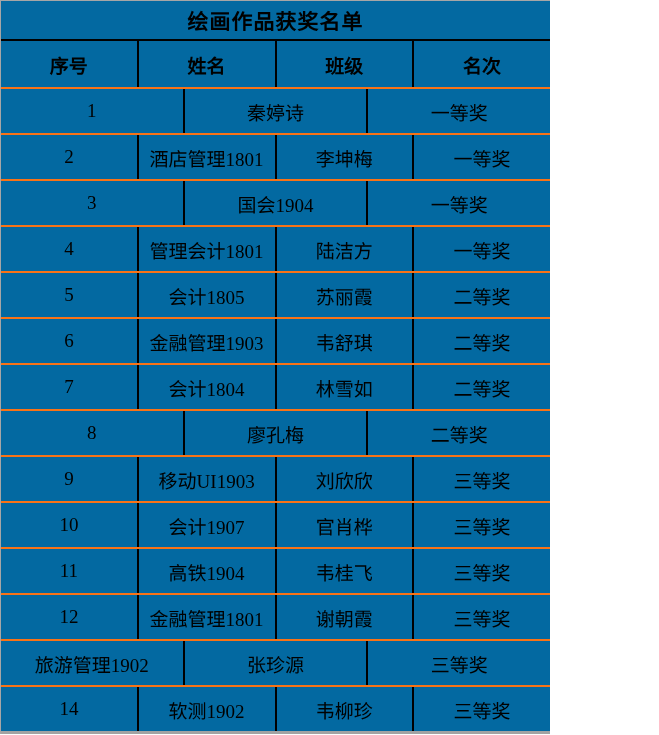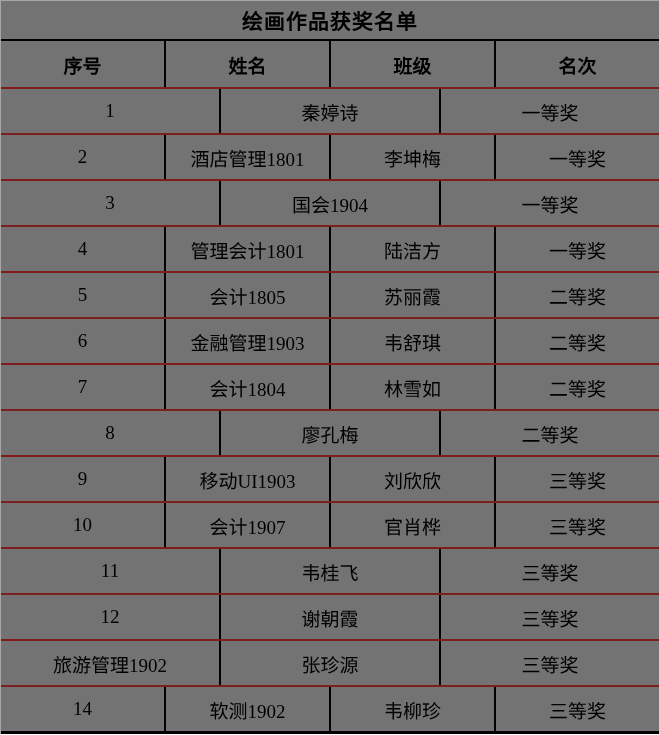--- a/index.html
+++ b/index.html
@@ -6,47 +6,47 @@
     margin: 0;
     padding: 0;
     background: #ffffff;
     width: 659px;
     height: 735px;
     overflow: hidden;
     font-family: "Liberation Serif", "DejaVu Serif", serif;
     color: #000000;
   }
   .sheet {
-    width: 659px;
+    width: 550px;
     box-sizing: border-box;
     border-top: 1px solid #a6a6a6;
     border-left: 1px solid #a6a6a6;
-    background: #737373;
+    background: #0369a1;
   }
   .title-row {
     height: 38px;
     border-bottom: 2px solid #000000;
     display: flex;
     align-items: center;
     justify-content: center;
     font-size: 21px;
     font-weight: bold;
     letter-spacing: 1px;
   }
   .row {
     display: flex;
     height: 44px;
-    border-bottom: 2px solid #7f1d1d;
+    border-bottom: 2px solid #f97316;
   }
   .row.header-row {
     height: 46px;
     font-weight: bold;
   }
   .row.last-row {
-    border-bottom: 3px solid #000000;
+    border-bottom: 3px solid #a3a3a3;
   }
   .cell {
     flex: 1 1 0;
     display: flex;
     align-items: center;
     justify-content: center;
     font-size: 19px;
     border-right: 2px solid #000000;
     overflow: hidden;
     white-space: nowrap;
@@ -131,26 +131,28 @@
 
   <div class="row">
     <div class="cell">10</div>
     <div class="cell">会计1907</div>
     <div class="cell">官肖桦</div>
     <div class="cell">三等奖</div>
   </div>
 
   <div class="row">
     <div class="cell">11</div>
+    <div class="cell">高铁1904</div>
     <div class="cell">韦桂飞</div>
     <div class="cell">三等奖</div>
   </div>
 
   <div class="row">
     <div class="cell">12</div>
+    <div class="cell">金融管理1801</div>
     <div class="cell">谢朝霞</div>
     <div class="cell">三等奖</div>
   </div>
 
   <div class="row">
     <div class="cell">旅游管理1902</div>
     <div class="cell">张珍源</div>
     <div class="cell">三等奖</div>
   </div>
 

